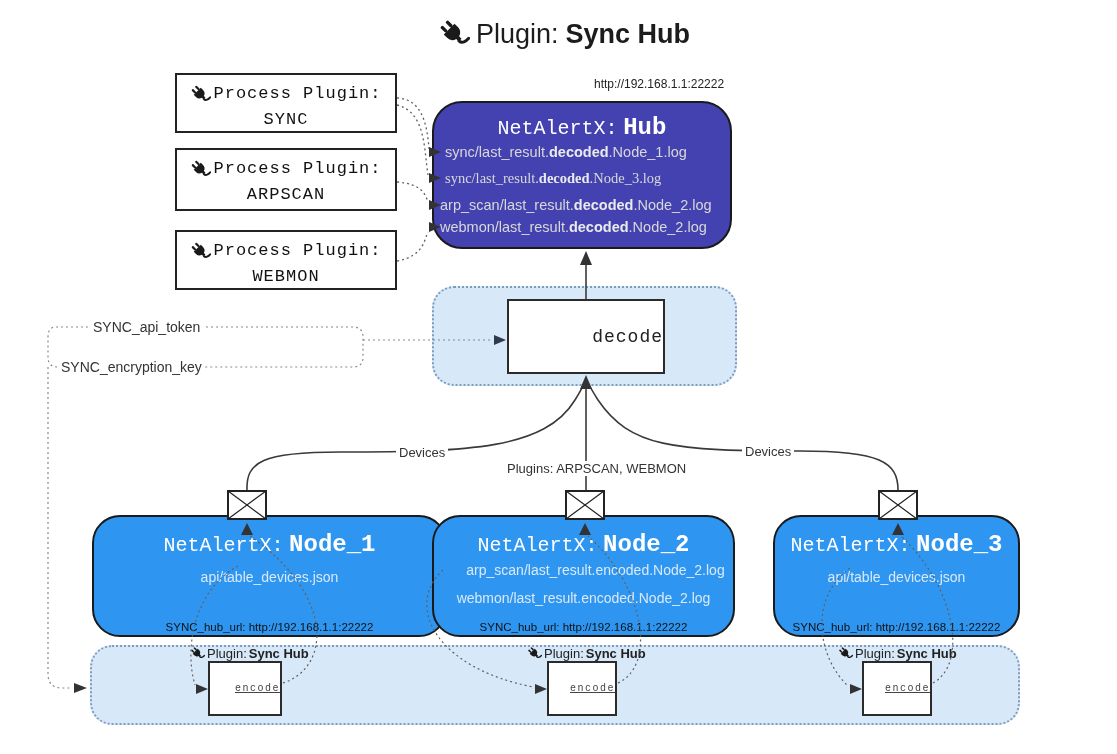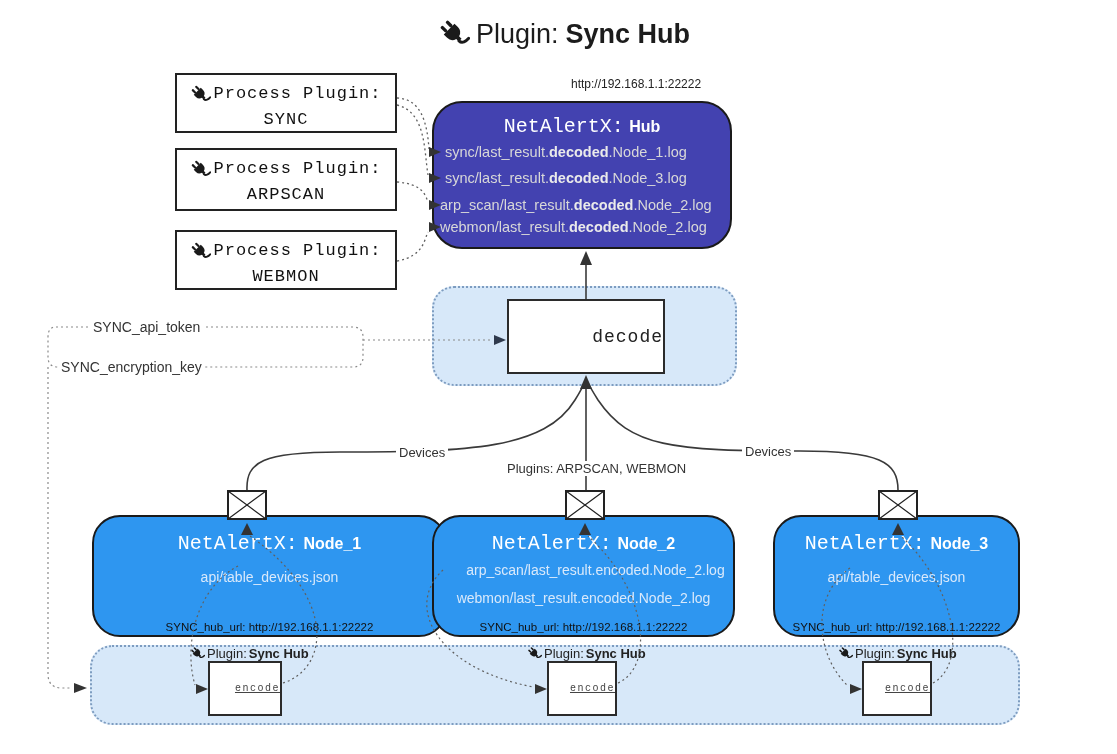--- a/index.html
+++ b/index.html
@@ -20,21 +20,21 @@
   .pbox .prow{display:flex;align-items:center;justify-content:center;gap:2px;}
 
   
   .lightbar{background:var(--container-fill,#d7e8f9);border:2px dotted var(--container-border,#7d9cc0);
             border-radius:22px;box-sizing:border-box;}
   .whitebox{background:#fff;border:2px solid #2b2b2b;box-sizing:border-box;
             display:flex;align-items:center;justify-content:flex-end;}
 
   .ntitle{width:100%;text-align:center;color:#fff;font-size:20px;white-space:nowrap;}
   .ntitle .mono{font-size:20px;}
-  .ntitle b{font-family:Liberation Sans, sans-serif;font-size:16px;}
+  .ntitle b{font-family:Liberation Mono, monospace;font-size:24px;}
 
   .hublog{color:#d8d8d8;font-size:14.5px;white-space:nowrap;}
   .hublog b{color:#eaeaea;}
   .filetext{color:#d9e9fb;font-size:14px;text-align:center;white-space:nowrap;width:100%;}
   .smalldark{font-size:11.5px;color:#111;text-align:center;white-space:nowrap;width:100%;}
 
   .lbl{background:#fff;color:#333;font-size:13px;padding:0 3px;white-space:nowrap;}
   .urltext{font-size:12px;color:#222;white-space:nowrap;}
 
   .enclabel{font-size:13px;color:#222;white-space:nowrap;display:flex;align-items:center;gap:2px;}
@@ -100,29 +100,29 @@
             <rect x="13.5" y="1.2" width="2.5" height="5.8" rx="1"></rect>
             <path d="M6.3,6.8 h11.4 v3.6 a5.7,5.7 0 0 1 -4.2,5.5 v2.6 h-3 v-2.6 a5.7,5.7 0 0 1 -4.2,-5.5 z"></path>
             <path d="M11,18.3 C11,21.6 14.5,22.3 17.5,22.1" fill="none" stroke="#1a1a1a" stroke-width="2.2" stroke-linecap="round"></path>
           </g>
         </svg>
       <span>Process Plugin:</span>
     </div>
     <div>WEBMON</div>
   </div>
 
-  <div class="abs urltext" style="left:527px;top:77px;padding-left:44px;">http://192.168.1.1:22222</div>
+  <div class="abs urltext" style="left:550px;top:77px;padding-left:44px;">http://192.168.1.1:22222</div>
 
   <div class="abs bignode hubfill" style="left:432px;top:101px;width:300px;height:148px;border-radius:30px;">
     <div class="abs ntitle" style="top:11px;">
       <span class="mono">NetAlertX:</span>
       <b>Hub</b>
     </div>
     <div class="abs hublog" style="left:11px;top:41px;"><span>sync/last_result.</span><b>decoded</b><span>.Node_1.log</span></div>
-    <div class="abs hublog" style="left:11px;top:67px;"><span>sync/last_result.</span><b>decoded</b><span>.Node_3.log</span></div>
+    <div class="abs hublog" style="left:11px;top:67px;font-family:Liberation Serif, serif;"><span>sync/last_result.</span><b>decoded</b><span>.Node_3.log</span></div>
     <div class="abs hublog" style="left:6px;top:94px;"><span>arp_scan/last_result.</span><b>decoded</b><span>.Node_2.log</span></div>
     <div class="abs hublog" style="left:6px;top:116px;"><span>webmon/last_result.</span><b>decoded</b><span>.Node_2.log</span></div>
   </div>
 
   <div class="abs lightbar" style="left:432px;top:286px;width:305px;height:100px;"></div>
   <div class="abs whitebox mono" style="left:507px;top:299px;width:158px;height:75px;font-size:18px;letter-spacing:1px;color:#222;">
     <span>decode</span>
   </div>
 
   <div class="abs bignode nodefill" style="left:92px;top:515px;width:355px;height:122px;">

